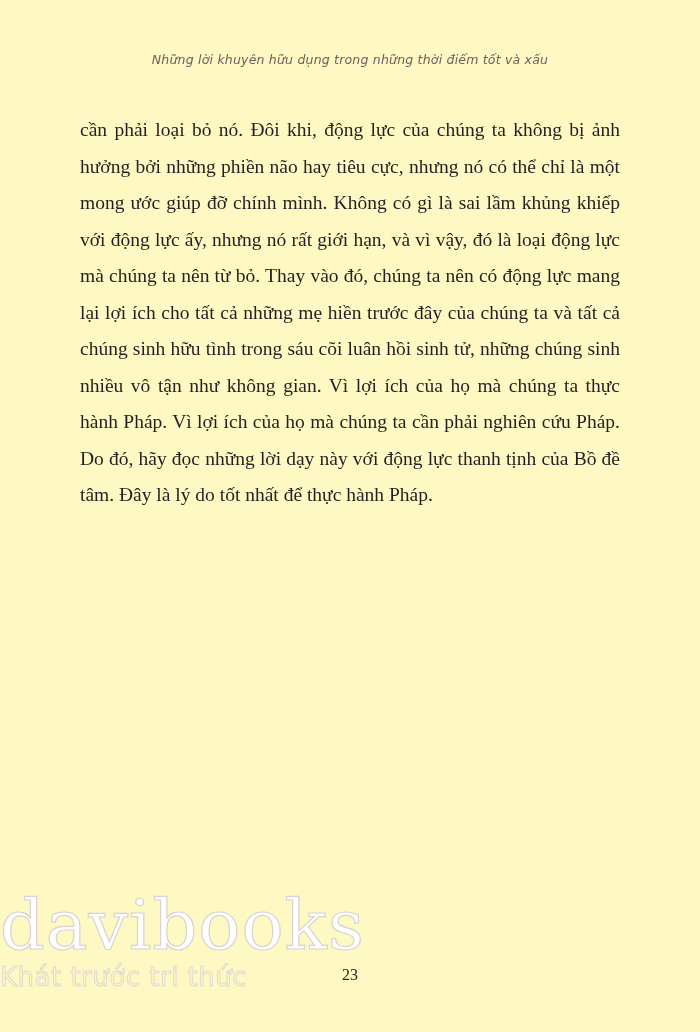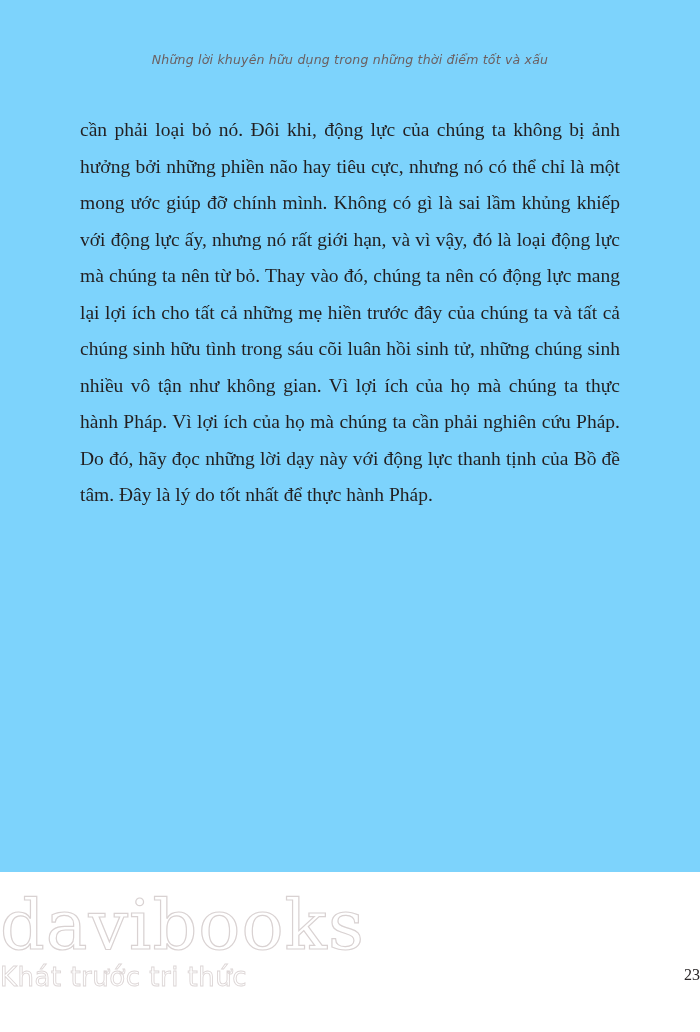--- a/index.html
+++ b/index.html
@@ -12,22 +12,22 @@
     background: #ffffff;
     font-family: "Liberation Serif", serif;
     position: relative;
     overflow: hidden;
   }
 
   .page {
     position: absolute;
     inset: 0;
     width: 700px;
-    height: 872px;
-    background: #7dd3fc;
+    height: 1032px;
+    background: #fef9c3;
   }
 
   .running-head {
     position: absolute;
     top: 52px;
     left: 0;
     width: 700px;
     text-align: center;
     font-family: "DejaVu Sans", sans-serif;
     font-size: 12.5px;
@@ -80,21 +80,21 @@
     letter-spacing: 0.5px;
     color: transparent;
     -webkit-text-stroke: 0.9px #ddd6d6;
   }
 
   .page-number {
     position: absolute;
     left: 0;
     top: 966px;
     width: 700px;
-    text-align: right;
+    text-align: center;
     font-family: "Liberation Serif", serif;
     font-size: 16px;
     color: #2b2728;
   }
 </style>
 </head>
 <body>
 
 <div class="page">
 

